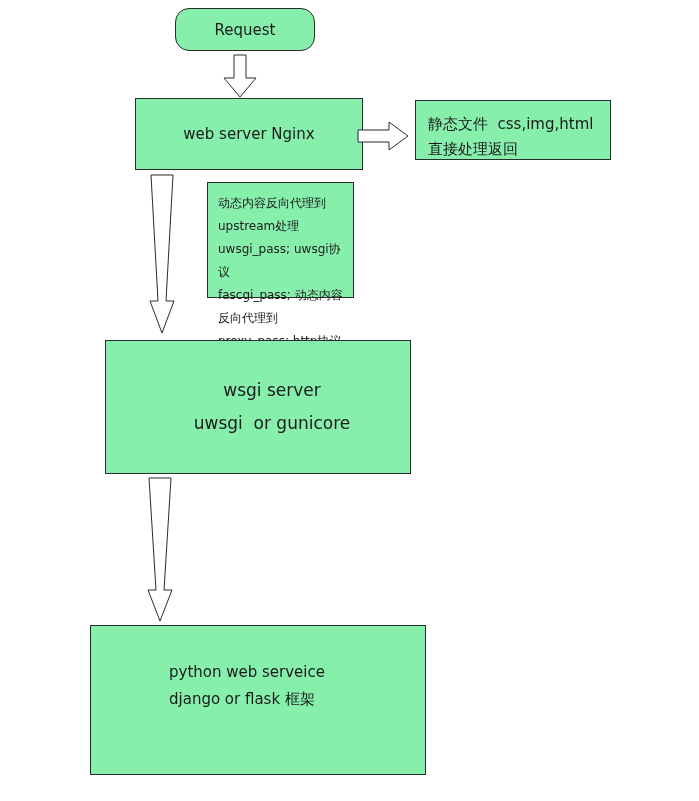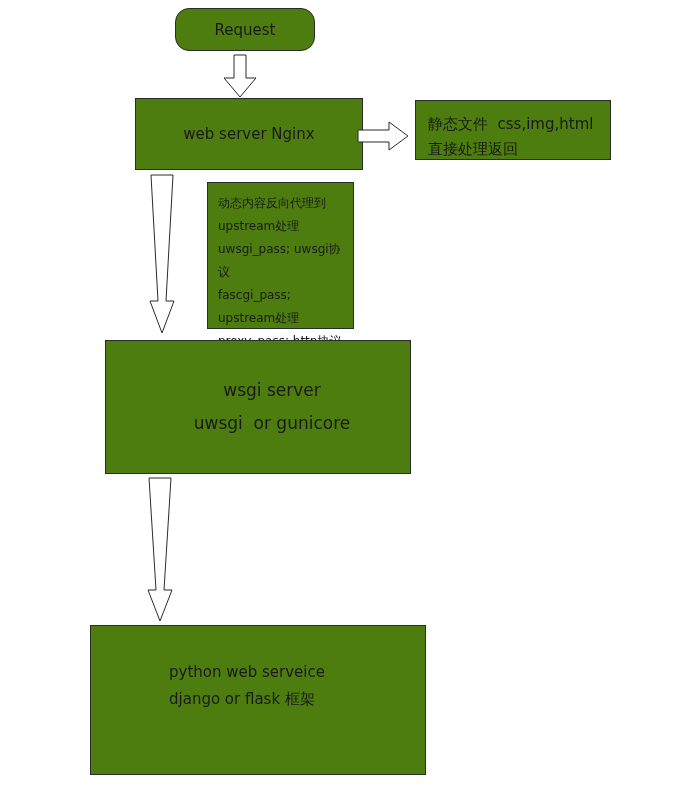--- a/index.html
+++ b/index.html
@@ -12,21 +12,21 @@
   .canvas {
     position: relative;
     width: 699px;
     height: 801px;
     background: #ffffff;
     overflow: hidden;
   }
   .box {
     position: absolute;
     border: 1px solid #2b2b2b;
-    background: #4d7c0f;
+    background: #86efac;
     box-sizing: border-box;
   }
   .center-text {
     display: flex;
     align-items: center;
     justify-content: center;
     text-align: center;
   }
   .request-box {
     left: 175px; top: 8px; width: 140px; height: 43px;
@@ -37,21 +37,21 @@
     left: 135px; top: 98px; width: 228px; height: 72px;
     font-size: 15px;
   }
   .static-box {
     left: 415px; top: 100px; width: 196px; height: 60px;
     font-size: 15px;
     padding: 11px 8px 0 12px;
     line-height: 25px;
   }
   .upstream-note {
-    left: 207px; top: 182px; width: 147px; height: 147px;
+    left: 207px; top: 182px; width: 147px; height: 116px;
     font-size: 12px;
     padding: 9px 6px 0 10px;
     line-height: 23px;
   }
   .wsgi-box {
     left: 105px; top: 340px; width: 306px; height: 134px;
     font-size: 17px;
     flex-direction: column;
     padding-left: 28px;
   }
@@ -105,21 +105,21 @@
   </div>
 
   <svg class="arrow" style="left:145px; top:174px;" width="34" height="160" viewBox="0 0 34 160">
     <polygon points="6,1 28,1 21,127 29,127 17,159 5,127 13,127"></polygon>
   </svg>
 
   <div class="box upstream-note">
     <div>动态内容反向代理到</div>
     <div>upstream处理</div>
     <div>uwsgi_pass; uwsgi协议</div>
-    <div>fascgi_pass; upstream处理</div>
+    <div>fascgi_pass; 动态内容反向代理到</div>
     <div>proxy_pass; http协议</div>
   </div>
 
   <div class="box center-text wsgi-box">
     <div class="line">wsgi server</div>
     <div class="line nowrap">uwsgi  or gunicore</div>
   </div>
 
   <svg class="arrow" style="left:143px; top:477px;" width="34" height="145" viewBox="0 0 34 145">
     <polygon points="6,1 28,1 21,113 29,113 17,144 5,113 13,113"></polygon>

